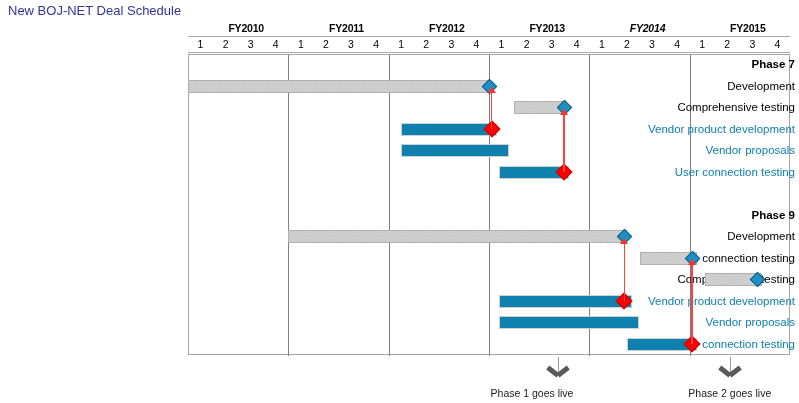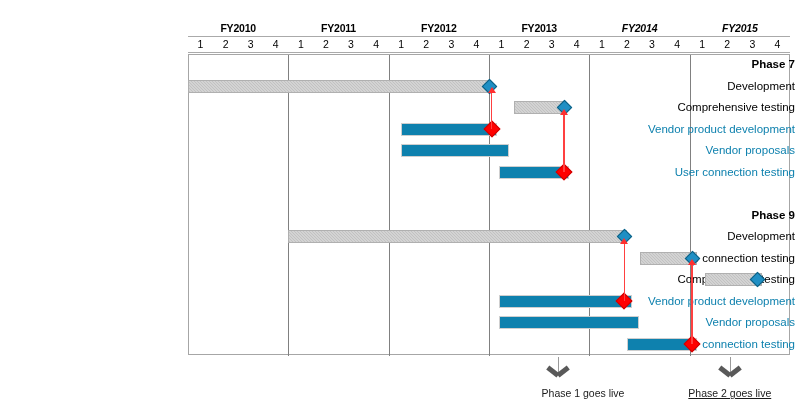--- a/index.html
+++ b/index.html
@@ -5,21 +5,21 @@
   html,body{margin:0;padding:0;}
   body{width:799px;height:403px;background:#ffffff;
        font-family:"Liberation Sans",sans-serif;overflow:hidden;position:relative;}
 
   #chart-root{position:absolute;left:0;top:0;width:799px;height:403px;}
 
   .title{position:absolute;left:8px;top:3px;font-size:13px;color:#333399;white-space:nowrap;}
 
   
   .yr-band{position:absolute;top:22px;height:15px;}
-  .yr-label{position:absolute;left:0;top:0;width:100%;text-align:center;
+  .yr-label{position:absolute;left:8px;top:0;width:100%;text-align:center;
             font-size:10.5px;font-weight:bold;color:#000;letter-spacing:-0.2px;}
   .yr-rule{position:absolute;left:0;bottom:0;width:100%;height:1px;background:#aaaaaa;}
 
   .q-cell{position:absolute;top:38px;height:14px;text-align:center;
           font-size:10.5px;color:#000;}
   .q-rule{position:absolute;top:52px;height:1px;background:#aaaaaa;}
 
   
   .grid-body{position:absolute;background:#ffffff;
              border:1px solid #a6a6a6;box-sizing:border-box;}
@@ -59,20 +59,21 @@
   .ms-chevron i.l{transform:rotate(-38deg);transform-origin:left center;}
   .ms-chevron i.r{transform:rotate(38deg);transform-origin:right center;}
   .ms-text{position:absolute;font-size:10.5px;color:#1a1a1a;white-space:nowrap;
            text-align:center;}
 </style>
 </head>
 <body>
 
 <div id="chart-root">
 
+  <div class="title">New BOJ-NET Deal Schedule</div>
 
   <div id="axis-years">
       <div class="yr-band" style="left: 188px; width: 100.333px;">
         <div class="yr-label">FY2010</div>
         <div class="yr-rule"></div>
       </div>
       <div class="yr-band" style="left: 288.333px; width: 100.333px;">
         <div class="yr-label">FY2011</div>
         <div class="yr-rule"></div>
       </div>
@@ -81,21 +82,21 @@
         <div class="yr-rule"></div>
       </div>
       <div class="yr-band" style="left: 489px; width: 100.333px;">
         <div class="yr-label">FY2013</div>
         <div class="yr-rule"></div>
       </div>
       <div class="yr-band" style="left: 589.333px; width: 100.333px; font-style: italic;">
         <div class="yr-label">FY2014</div>
         <div class="yr-rule"></div>
       </div>
-      <div class="yr-band" style="left: 689.667px; width: 100.333px; font-style: italic;">
+      <div class="yr-band" style="left: 689.667px; width: 100.333px;">
         <div class="yr-label">FY2015</div>
         <div class="yr-rule"></div>
       </div>
     </div>
   <div id="axis-quarters">
       <div class="q-cell" style="left: 188px; width: 25.0833px;">1</div>
       <div class="q-cell" style="left: 213.083px; width: 25.0833px;">2</div>
       <div class="q-cell" style="left: 238.167px; width: 25.0833px;">3</div>
       <div class="q-cell" style="left: 263.25px; width: 25.0833px;">4</div>
       <div class="q-cell" style="left: 288.333px; width: 25.0833px;">1</div>
@@ -175,22 +176,22 @@
       <div class="arrow-head" style="left: 620.45px; top: 237.75px;"></div>
       <div class="arrow-line" style="left: 691.375px; top: 264.25px; height: 80px;"></div>
       <div class="arrow-head" style="left: 688.175px; top: 259.25px;"></div>
     </div>
   <div id="milestones-layer">
       <div class="ms-tick" style="left: 557.979px; top: 357px; height: 16px;"></div>
       <div class="ms-chevron" style="left: 557.979px; top: 373px;">
         <i class="r" style="left: -13px; top: 0px;"></i>
         <i class="l" style="left: 0px; top: 0px;"></i>
       </div>
-      <div class="ms-text" style="left: 513px; top: 387px; width: 140px;">Phase 1 goes live</div>
+      <div class="ms-text" style="left: 462px; top: 387px; width: 140px;">Phase 1 goes live</div>
       <div class="ms-tick" style="left: 729.8px; top: 357px; height: 16px;"></div>
       <div class="ms-chevron" style="left: 729.8px; top: 373px;">
         <i class="r" style="left: -13px; top: 0px;"></i>
         <i class="l" style="left: 0px; top: 0px;"></i>
       </div>
-      <div class="ms-text" style="left: 659.8px; top: 387px; width: 140px; text-decoration: underline;">Phase 2 goes live</div>
+      <div class="ms-text" style="left: 659.8px; top: 387px; width: 140px;">Phase 2 goes live</div>
     </div>
 
 </div>
 
 </body></html>

